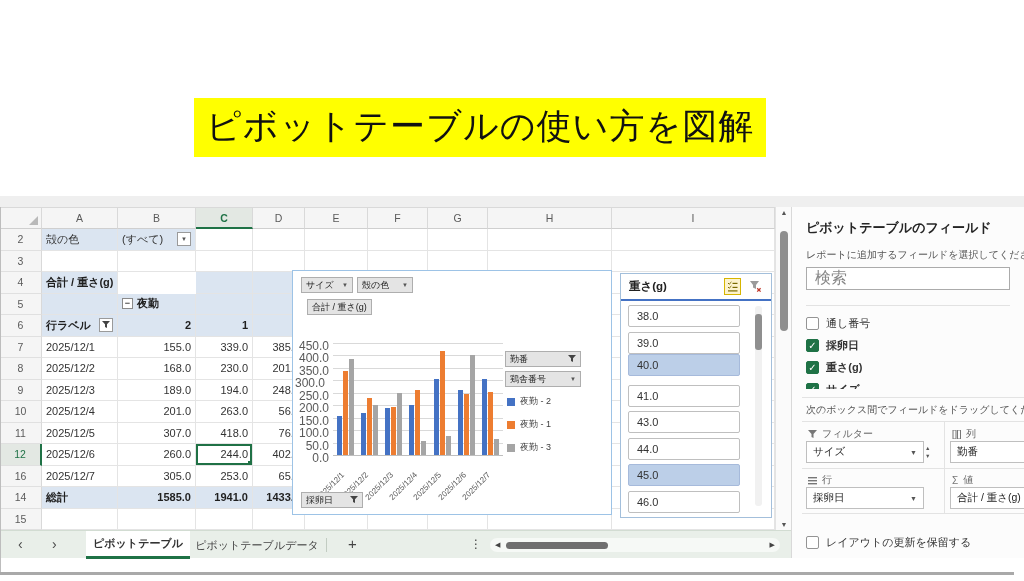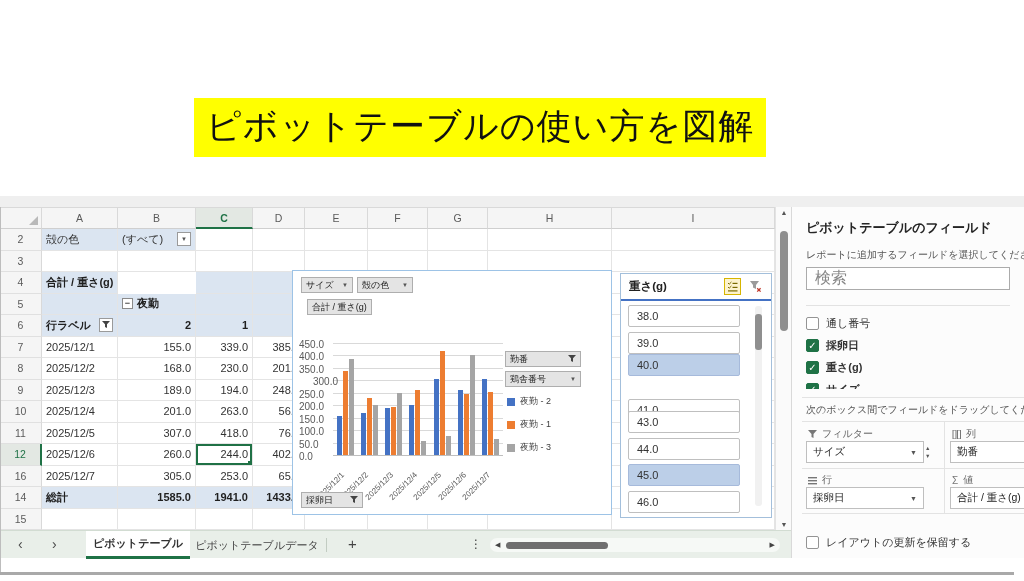--- a/index.html
+++ b/index.html
@@ -49,21 +49,21 @@
   #vscroll .arr { position:absolute; left:0; width:16px; text-align:center; font-size:7px; color:#555; }
   #vthumb { position:absolute; left:4px; top:24px; width:8px; height:100px; background:#8f8f8f; border-radius:4px; }
 
   
   #chart { position:absolute; left:292px; top:63px; width:320px; height:245px; background:#fff;
     border:1px solid #9dc3e6; z-index:5; }
   .cbtn { position:absolute; background:#e4e4e4; border:1px solid #aeaeae; color:#222; font-size:9px;
     display:flex; align-items:center; justify-content:space-between; padding:0 4px; height:16px; gap:4px; }
   .cbtn .dd { font-size:6px; color:#555; }
   .gl { position:absolute; height:1px; background:#d9d9d9; }
-  .ytick { position:absolute; font-size:10px; color:#595959; width:30px; text-align:left; }
+  .ytick { position:absolute; font-size:12px; color:#595959; width:30px; text-align:right; }
   .bar { position:absolute; }
   .xlab { position:absolute; font-size:8px; color:#595959; width:56px; text-align:right;
     transform:rotate(-45deg); transform-origin:100% 50%; white-space:nowrap; }
   .legitem { position:absolute; display:flex; align-items:center; gap:5px; font-size:9px; color:#404040; }
   .legsq { width:8px; height:8px; flex:none; }
 
   
   #slicer { position:absolute; left:620px; top:66px; width:152px; height:245px; background:#fff;
     border:1px solid #a3bfdb; z-index:6; overflow:hidden; }
   #slicer-title { position:absolute; left:8px; top:5px; font-size:11.5px; font-weight:bold; color:#222; }
@@ -427,21 +427,21 @@
       <div class="ytick" style="left: 6px; top: 167.556px;">50.0</div>
       <div class="gl" style="left: 40px; width: 170px; top: 159.111px;"></div>
       <div class="ytick" style="left: 6px; top: 155.111px;">100.0</div>
       <div class="gl" style="left: 40px; width: 170px; top: 146.667px;"></div>
       <div class="ytick" style="left: 6px; top: 142.667px;">150.0</div>
       <div class="gl" style="left: 40px; width: 170px; top: 134.222px;"></div>
       <div class="ytick" style="left: 6px; top: 130.222px;">200.0</div>
       <div class="gl" style="left: 40px; width: 170px; top: 121.778px;"></div>
       <div class="ytick" style="left: 6px; top: 117.778px;">250.0</div>
       <div class="gl" style="left: 40px; width: 170px; top: 109.333px;"></div>
-      <div class="ytick" style="left: 20px; top: 105.333px;">300.0</div>
+      <div class="ytick" style="left: 2px; top: 105.333px;">300.0</div>
       <div class="gl" style="left: 40px; width: 170px; top: 96.8889px;"></div>
       <div class="ytick" style="left: 6px; top: 92.8889px;">350.0</div>
       <div class="gl" style="left: 40px; width: 170px; top: 84.4444px;"></div>
       <div class="ytick" style="left: 6px; top: 80.4444px;">400.0</div>
       <div class="gl" style="left: 40px; width: 170px; top: 72px;"></div>
       <div class="ytick" style="left: 6px; top: 68px;">450.0</div>
       <div class="bar" style="left: 43.5px; width: 5px; height: 38.5778px; top: 145.422px; background: rgb(68, 114, 196);"></div>
       <div class="bar" style="left: 49.5px; width: 5px; height: 84.3733px; top: 99.6267px; background: rgb(237, 125, 49);"></div>
       <div class="bar" style="left: 55.5px; width: 5px; height: 95.8222px; top: 88.1778px; background: rgb(165, 165, 165);"></div>
       <div class="xlab" style="left: -5.85714px; top: 198px;">2025/12/1</div>
@@ -514,21 +514,21 @@
       <svg width="13" height="13" viewBox="0 0 13 13">
           <path d="M1 1h9L7 5v4L4 7.5V5Z" fill="#9b9b9b"></path>
           <path d="M8.2 8.2l3.4 3.4M11.6 8.2l-3.4 3.4" stroke="#c0392b" stroke-width="1.3"></path>
         </svg>
     </div>
     <div id="slicer-line"></div>
     <div id="slitems">
         <div class="slitem" style="top: 31px;">38.0</div>
         <div class="slitem" style="top: 57.5px;">39.0</div>
         <div class="slitem on" style="top: 80px;">40.0</div>
-        <div class="slitem" style="top: 110.5px; margin-top: 14px;">41.0</div>
+        <div class="slitem" style="top: 110.5px;">41.0</div>
         <div class="slitem" style="top: 137px;">43.0</div>
         <div class="slitem" style="top: 163.5px;">44.0</div>
         <div class="slitem on" style="top: 190px;">45.0</div>
         <div class="slitem" style="top: 216.5px;">46.0</div>
       </div>
     <div id="sltrack"></div>
     <div id="slthumb"></div>
   </div>
 
   <div id="pane">

